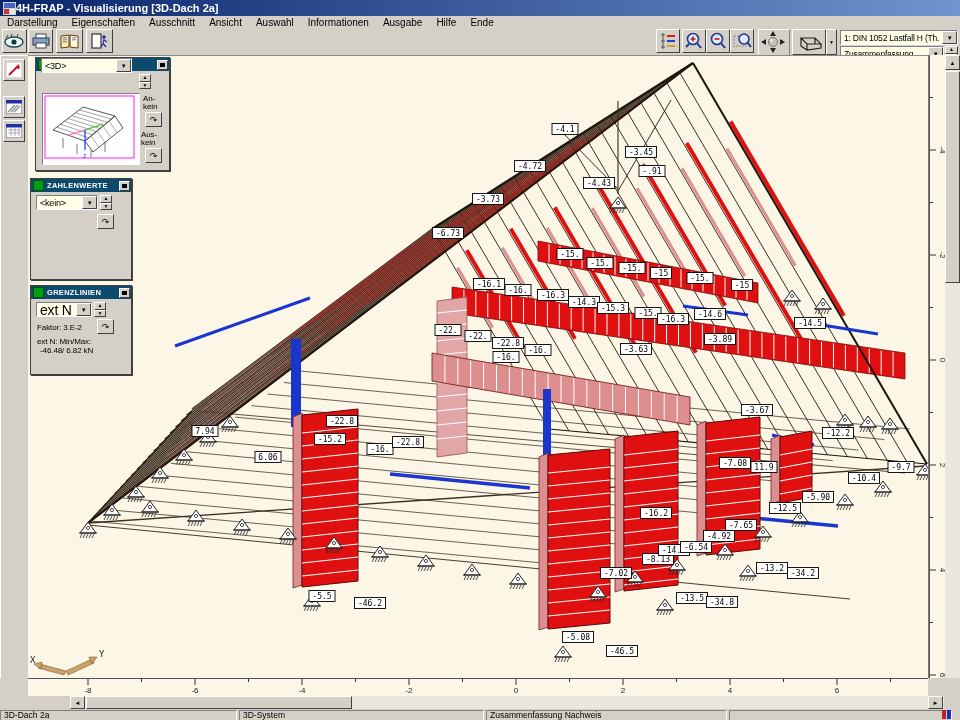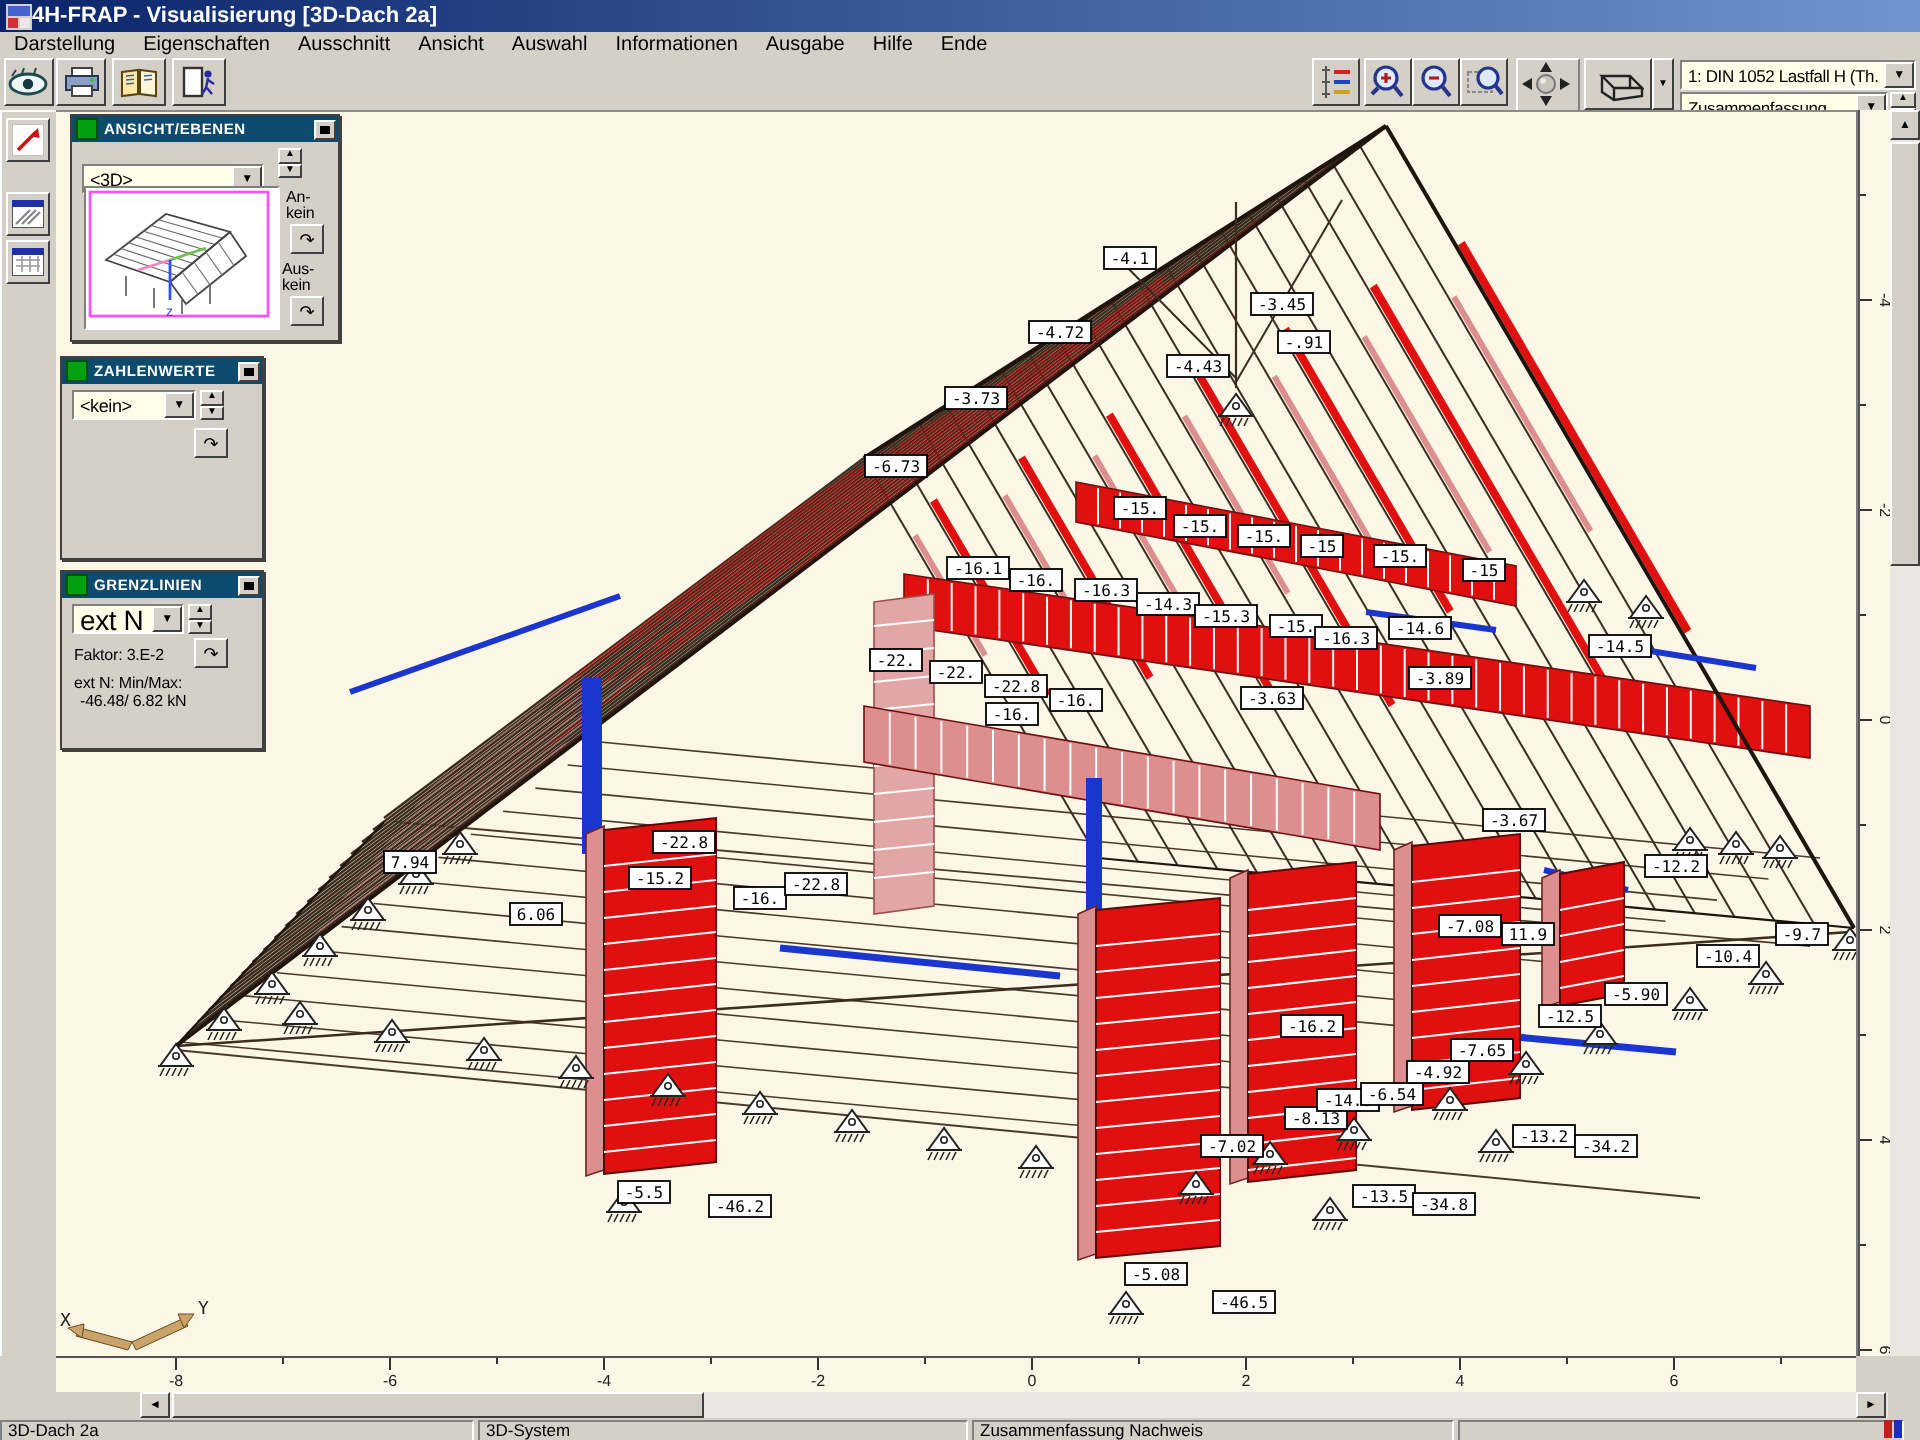--- a/index.html
+++ b/index.html
@@ -1050,21 +1050,21 @@
 </div>
 
 <div class="abs minipanel" style="left:35px;top:57px;width:133px;height:112px">
   <div class="minititle">
     <span class="gicon"></span>
     <span>ANSICHT/EBENEN</span>
     <span class="btn cls">
         <i></i>
       </span>
   </div>
-  <div class="abs combo" style="left:5px;top:24px;width:91px;height:15px">
+  <div class="abs combo" style="left:5px;top:0;width:91px;height:15px">
     <span class="txt" style="font-size:9px">&lt;3D&gt;</span>
     <span class="dbtn">▼</span>
   </div>
   <div class="abs spin" style="left:103px;top:16px;width:12px;height:15px">
     <div class="btn">▲</div>
     <div class="btn">▼</div>
   </div>
   <div class="abs sunken" style="left:6px;top:35px;width:96px;height:70px;background:#fff">
     <svg id="thumb" width="94" height="68">
         <rect x="2" y="2" width="89" height="62" fill="none" stroke="#ff4dff" stroke-width="1.3"></rect>

